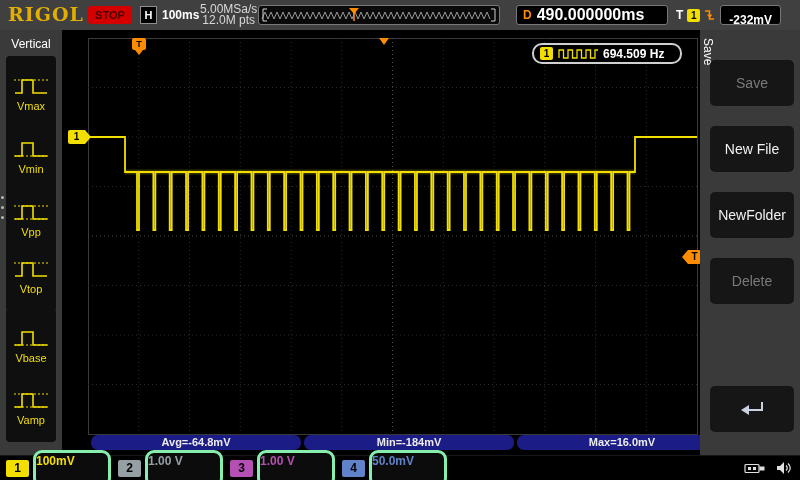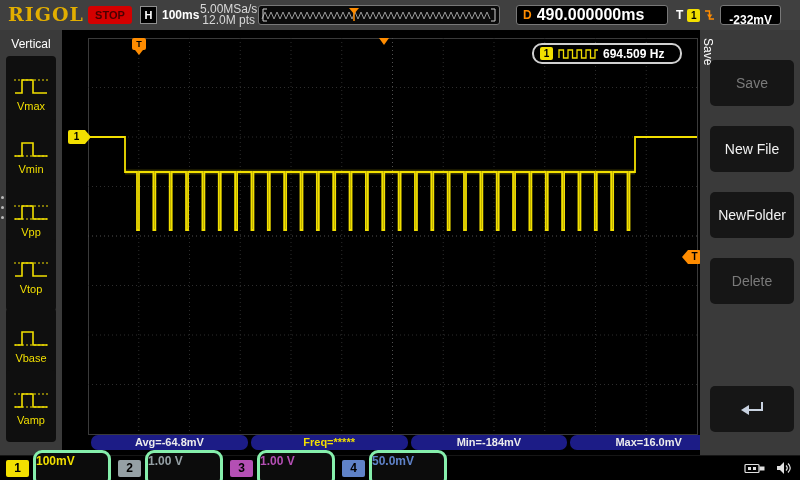--- a/index.html
+++ b/index.html
@@ -181,21 +181,20 @@
     <div class="trig-right">T</div>
     <div class="freq-badge">
       <span class="freq-ch">1</span>
       <svg width="40" height="12" viewBox="0 0 40 12">
           <path d="M1 10 V2 h4.5 V10 h4.5 V2 h4.5 V10 h4.5 V2 h4.5 V10 h4.5 V2 h4.5 V10 h4.5 V2 h3.5" fill="none" stroke="#f2df00" stroke-width="1.3"></path>
         </svg>
       <span class="freq-val">694.509 Hz</span>
     </div>
     <div id="measbar">
       <div class="meas-item">Avg=-64.8mV</div>
-      <div class="meas-item" style="color: rgb(242, 223, 0);">Freq=*****</div>
       <div class="meas-item">Min=-184mV</div>
       <div class="meas-item">Max=16.0mV</div>
     </div>
   </div>
 
   <div id="right">
     <div class="save-tab">Save</div>
     <div class="rbtn disabled" style="top:30px">
         <span>Save</span>
       </div>

